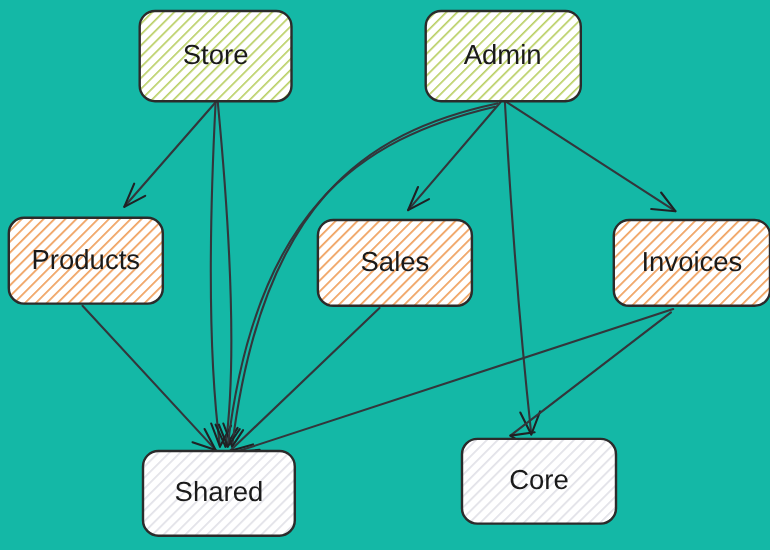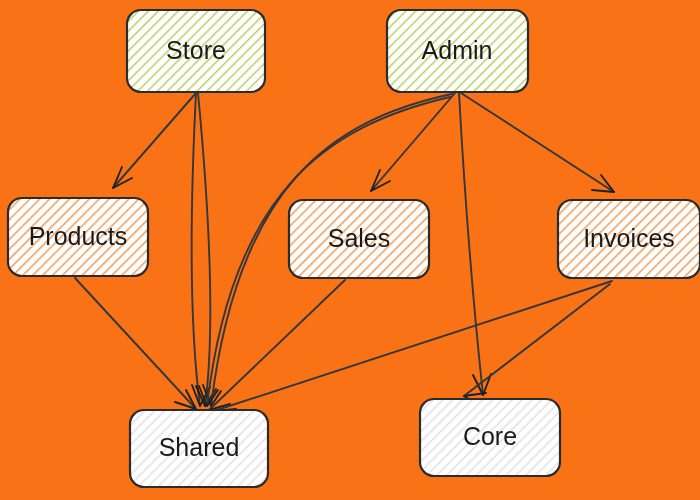--- a/index.html
+++ b/index.html
@@ -10,21 +10,21 @@
   body {
     width: 700px;
     height: 500px;
     font-family: "Liberation Sans", sans-serif;
     overflow: hidden;
   }
   #diagram-root {
     position: relative;
     width: 700px;
     height: 500px;
-    background: #f97316;
+    background: #14b8a6;
     text-align: right;
   }
   #graph-svg {
     position: absolute;
     top: 0;
     left: 0;
     width: 700px;
     height: 500px;
   }
   .node-label {

